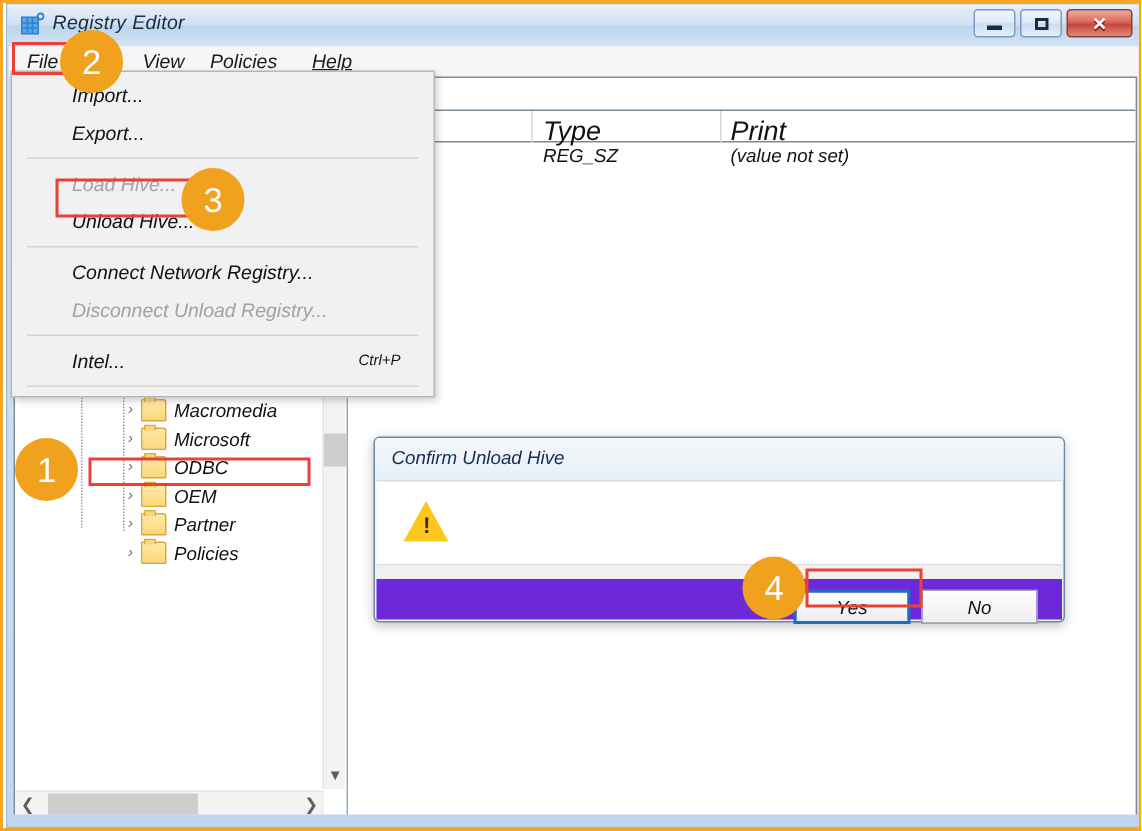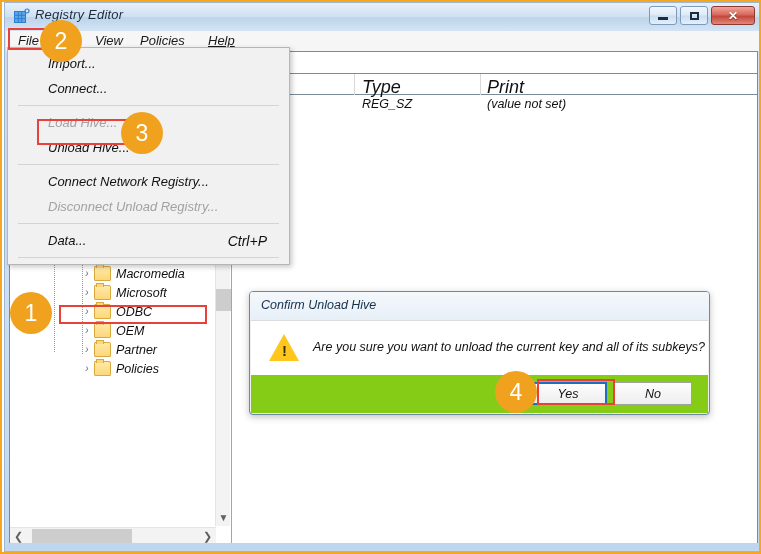--- a/index.html
+++ b/index.html
@@ -227,21 +227,21 @@
     position: relative;
     height: 25px;
     display: flex; align-items: center;
     font-size: 13px; font-style: italic; color: #111;
     padding-left: 40px;
     white-space: nowrap;
   }
   .ditem.disabled { color: #a2a2a2; }
   .ditem .accel {
     position: absolute; right: 22px;
-    font-size: 14px; font-style: italic; color: #111;
+    font-size: 10px; font-style: italic; color: #111;
   }
   .dsep { height: 1px; background: #d4d4d4; margin: 4px 10px 4px 10px; }
 
   
   .dialog {
     position: absolute; left: 247px; top: 289px;
     width: 461px; height: 124px;
     background: #f0f0f0;
     border: 1px solid #6e87a3;
     border-radius: 4px;
@@ -275,22 +275,22 @@
     position: absolute; left: 31px; top: 22px;
     font-size: 15px; font-weight: bold; color: #3d3000;
     line-height: 1;
   }
   .dlg-msg {
     position: absolute; left: 62px; top: 19px;
     font-size: 12.5px; font-style: italic; color: #111;
     white-space: nowrap;
   }
   .dlg-footer {
-    position: absolute; left: 1px; bottom: 1px; right: 1px; height: 38px;
-    background: #84cc16;
+    position: absolute; left: 1px; bottom: 1px; right: 1px; height: 27px;
+    background: #6d28d9;
   }
   .dbtn {
     position: absolute; top: 7px;
     width: 78px; height: 23px;
     background: linear-gradient(to bottom,#fdfdfd 0%,#eeeeee 100%);
     border: 1px solid #a0a0a0;
     display: flex; align-items: center; justify-content: center;
     font-size: 12.5px; font-style: italic; color: #111;
     box-sizing: border-box;
   }
@@ -473,52 +473,51 @@
     </div>
 
     <div class="statusstrip"></div>
   </div>
 
   <div class="dropdown">
     <div class="ditem">
       <span>Import...</span>
     </div>
     <div class="ditem">
-      <span>Connect...</span>
+      <span>Export...</span>
     </div>
     <div class="dsep"></div>
     <div class="ditem disabled">
       <span>Load Hive...</span>
     </div>
     <div class="ditem">
       <span>Unload Hive...</span>
     </div>
     <div class="dsep"></div>
     <div class="ditem">
       <span>Connect Network Registry...</span>
     </div>
     <div class="ditem disabled">
       <span>Disconnect Unload Registry...</span>
     </div>
     <div class="dsep"></div>
     <div class="ditem">
-      <span>Data...</span>
+      <span>Intel...</span>
       <span class="accel">Ctrl+P</span>
     </div>
     <div class="dsep"></div>
   </div>
 
   <div class="dialog">
     <div class="dlg-title">
       <span>Confirm Unload Hive</span>
     </div>
     <div class="dlg-body">
       <div class="warn-icon"></div>
       <div class="warn-bang">!</div>
-      <div class="dlg-msg">Are you sure you want to unload the current key and all of its subkeys?</div>
     </div>
     <div class="dlg-footer">
       <div class="dbtn yes">Yes</div>
       <div class="dbtn no">No</div>
     </div>
   </div>
 
   <div class="hl" style="left:6px;  top:26px; width:40px; height:22px;"></div>
   <div class="hl" style="left:35px; top:117px; width:112px; height:26px;"></div>
   <div class="hl" style="left:57px; top:303px; width:148px; height:19px;"></div>

